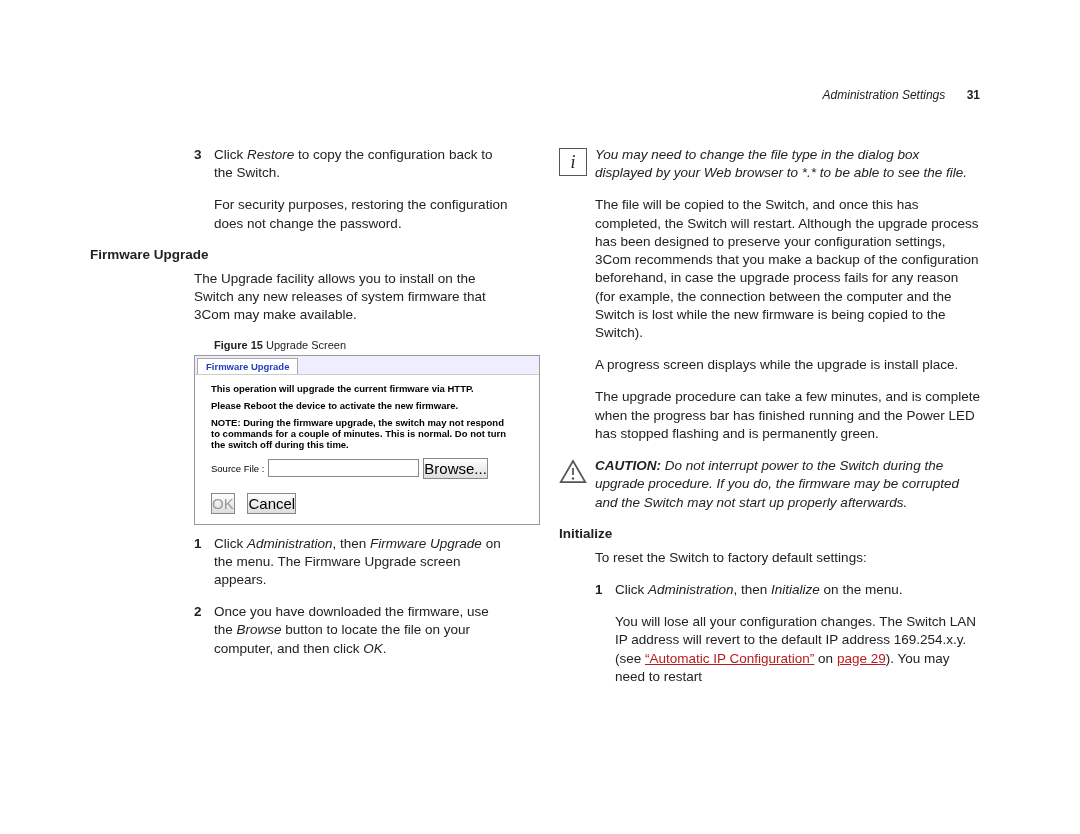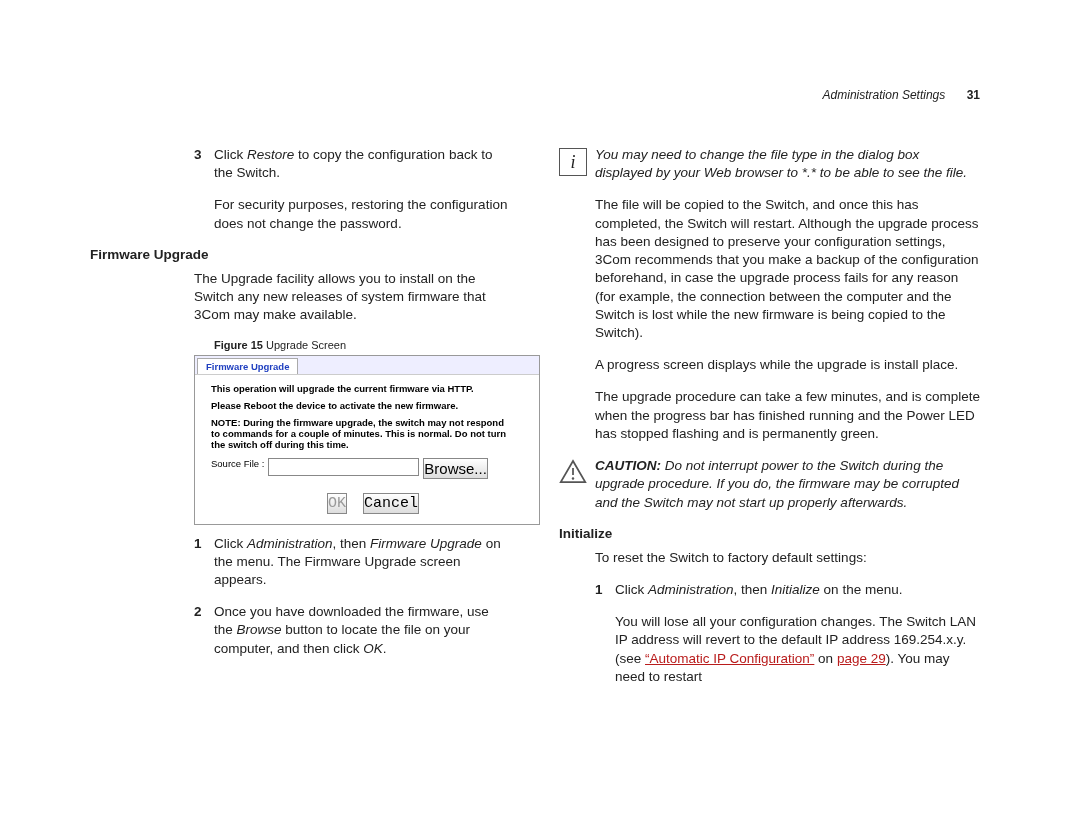--- a/index.html
+++ b/index.html
@@ -92,31 +92,31 @@
     border-bottom:none;
     padding:2px 8px;
     color:#2040c0;
     font-weight:bold;
     font-size:9.5px;
     margin:2px 0 0 2px;
   }
   .figure .body { padding:8px 4px 10px 16px; background:#fff;}
   .figure .fw-line { margin:0 0 6px 0; font-size:9.5px; }
   .figure .fw-bold { font-weight:bold; }
-  .figure .src-row { margin:8px 0 4px 0; display:flex; gap:4px; font-size:9.5px;}
+  .figure .src-row { margin:8px 0 4px 0; display:flex; align-items:center; gap:4px; font-size:9.5px;}
   .figure .src-row input[type=text]{ width:145px; height:14px; border:1px solid #888; background:#fff; font-size:10px;}
   .figure .btn {
     display:inline-block;
     border:1px solid #888;
     background:linear-gradient(#fff,#ddd);
     padding:1px 0;
     font-size:15px;
   }
   .figure .btn.disabled { color:#999; }
-  .figure .btn-row { text-align:center; margin-top:14px;font-family:Liberation Mono, monospace;}
+  .figure .btn-row { margin-top:14px;}
 
   .rel { position:relative; }
 </style>
 </head>
 <body>
 
 <div class="page">
   <div class="running-head">
     <span class="title">Administration Settings</span>
     <span class="num">31</span>

